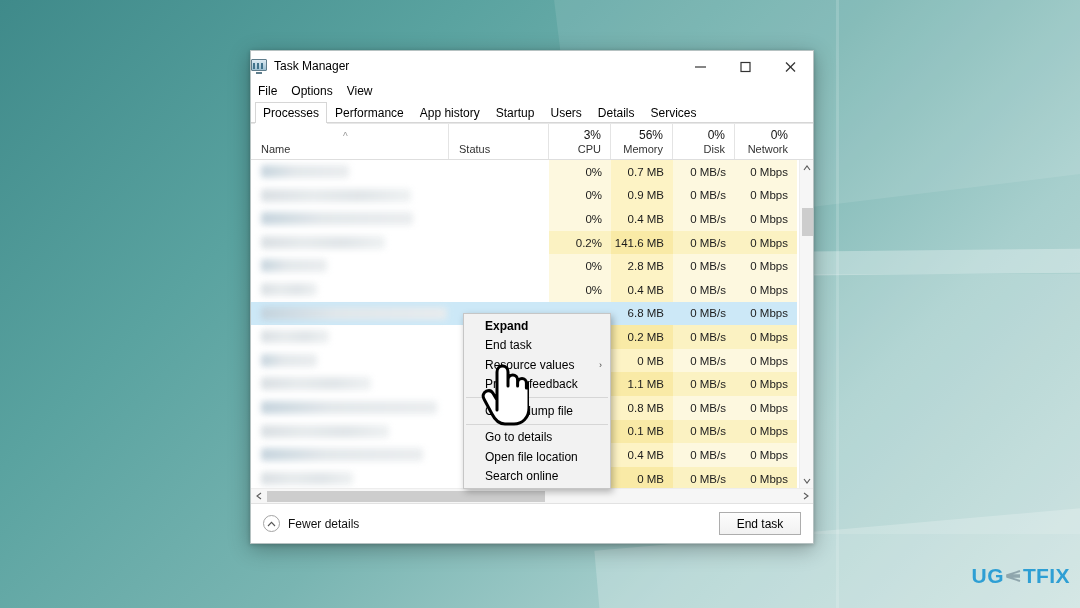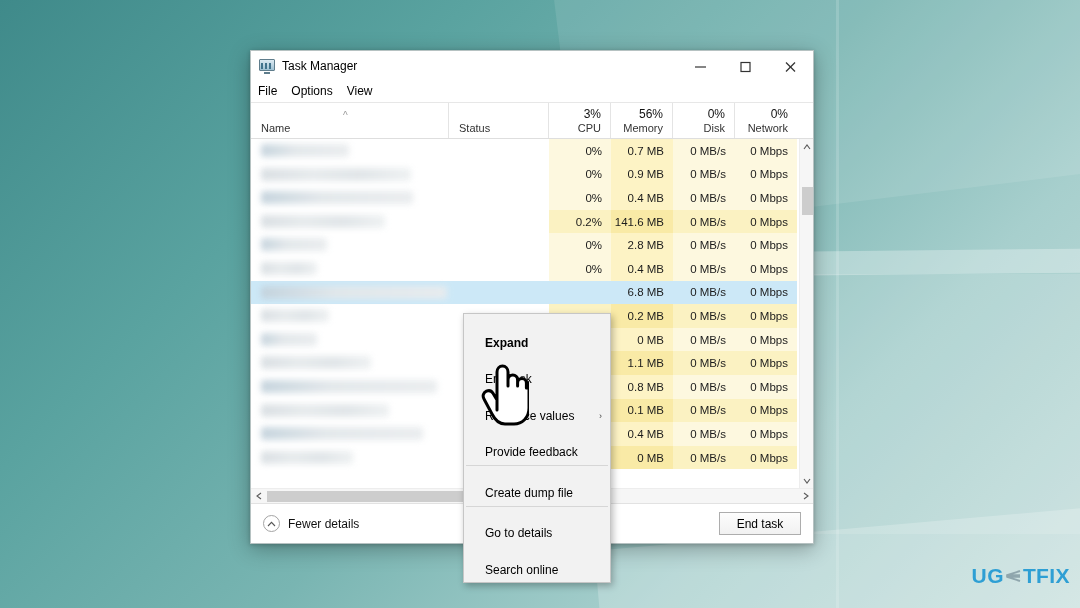--- a/index.html
+++ b/index.html
@@ -72,21 +72,20 @@
     color: #000;
   }
 
   
   #titlebar {
     height: 30px;
     display: flex;
     align-items: center;
     flex: 0 0 auto;
     background: #ffffff;
-    padding-left: 8px;
   }
   #tm-icon {
     width: 16px; height: 16px;
     margin-right: 7px;
     position: relative;
     flex: 0 0 auto;
   }
   #tm-icon .mon {
     position:absolute; left:0; top:1px;
     width:16px; height:12px;
@@ -352,21 +351,20 @@
   }
   .ctx-item {
     height: 19.5px;
     display:flex;
     align-items:center;
     padding-left: 21px;
     padding-right: 8px;
     color:#000;
     position: relative;
     white-space: nowrap;
-    margin-top: 17px;
   }
   .ctx-item.bold { font-weight: bold; }
   .ctx-item .sub-arrow {
     margin-left:auto;
     font-size: 9px;
     color:#444;
   }
   .ctx-sep {
     height:1px;
     background:#d6d6d6;
@@ -420,20 +418,29 @@
           </svg>
       </div>
     </div>
 
     <div id="menubar">
       <div class="menu-item">File</div>
       <div class="menu-item">Options</div>
       <div class="menu-item">View</div>
     </div>
 
+    <div id="tabstrip">
+      <div class="tab active">Processes</div>
+      <div class="tab">Performance</div>
+      <div class="tab">App history</div>
+      <div class="tab">Startup</div>
+      <div class="tab">Users</div>
+      <div class="tab">Details</div>
+      <div class="tab">Services</div>
+    </div>
 
     <div id="table-area">
 
       <div id="col-header">
         <div class="hcell c-name">
           <div id="sort-arrow">^</div>
           <div class="hlbl">Name</div>
         </div>
         <div class="hcell c-status">
           <div class="hlbl">Status</div>
@@ -655,20 +662,23 @@
       <div class="ctx-item">
         <span>Provide feedback</span>
       </div>
       <div class="ctx-sep"></div>
       <div class="ctx-item">
         <span>Create dump file</span>
       </div>
       <div class="ctx-sep"></div>
       <div class="ctx-item">
         <span>Go to details</span>
+      </div>
+      <div class="ctx-item">
+        <span>Open file location</span>
       </div>
       <div class="ctx-item">
         <span>Search online</span>
       </div>
     </div>
 
   <div id="cursor">
     <svg width="48" height="80" viewBox="0 0 48 80">
       <path d="M16,58 L16,20 C16,16.5 18.5,14 21.5,14 C24.5,14 27,16.5 27,20
                L27,34 L27,28 C27,25 29.2,23 31.8,23 C34.4,23 36.6,25 36.6,28

